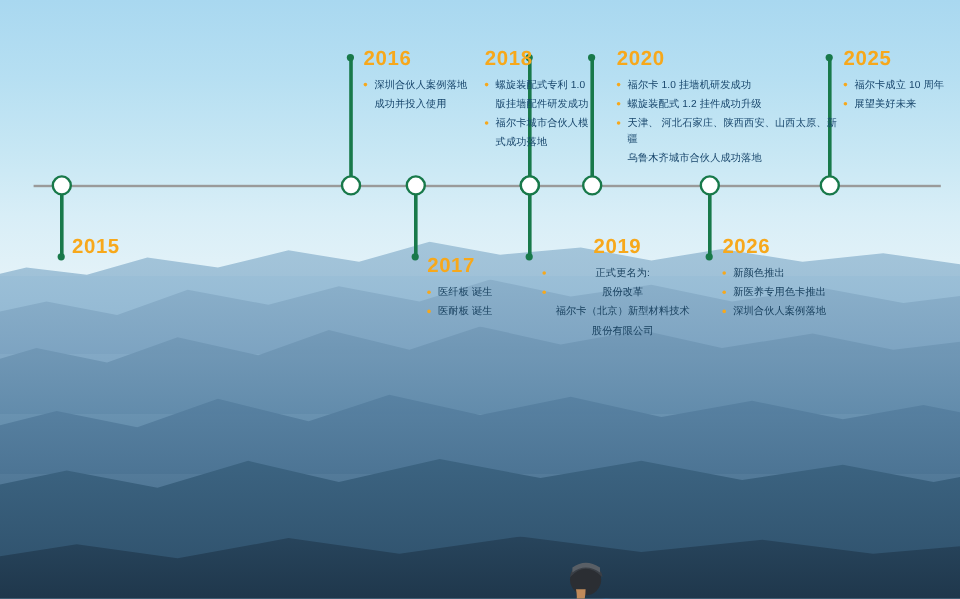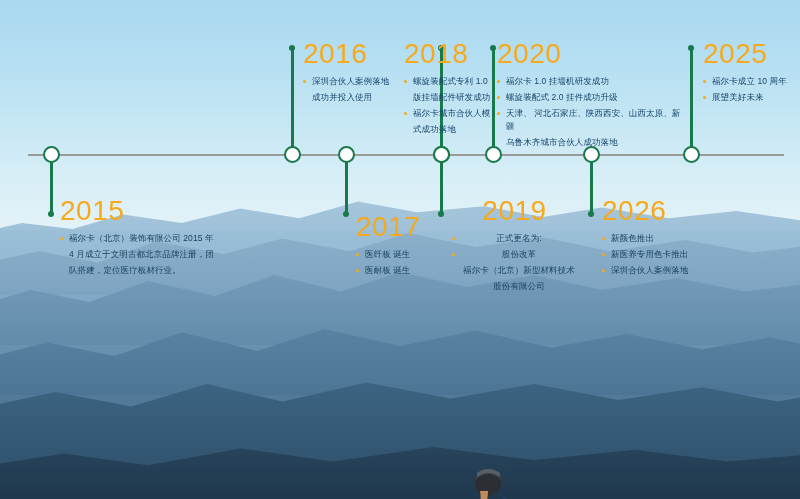--- a/index.html
+++ b/index.html
@@ -48,21 +48,21 @@
 
   
   .axis{position:absolute;left:28px;top:154px;width:756px;height:2px;background:#9a9a9a;}
   .node{position:absolute;width:17px;height:17px;border-radius:50%;
         background:#fff;border:2.4px solid #18794a;box-sizing:border-box;z-index:6;}
   .stem{position:absolute;width:2.6px;background:#18794a;z-index:5;}
   .stem-dot{position:absolute;width:6px;height:6px;border-radius:50%;background:#18794a;z-index:5;}
 
   
   .entry{position:absolute;z-index:7;}
-  .year{font-size:28px;font-weight:400;color:#F7A81B;letter-spacing:.5px;line-height:1;}
+  .year{font-size:17px;font-weight:700;color:#F7A81B;letter-spacing:.5px;line-height:1;}
   .year.lower{color:#F7A81B;}
   .bullets{margin:7px 0 0 0;padding:0;list-style:none;}
   .bullets li{position:relative;padding-left:9px;margin-bottom:3px;
       font-size:8.5px;line-height:1.52;color:#1d3b5c;letter-spacing:.1px;}
   .bullets li::before{content:"";position:absolute;left:0;top:5px;
       width:3px;height:3px;border-radius:50%;background:#F7A81B;}
   .bullets li.nodot{padding-left:9px;}
   .bullets li.nodot::before{display:none;}
   .upper .bullets li{color:#17456b;}
   .lower .bullets li{color:#19415f;}
@@ -158,45 +158,40 @@
   <div class="entry upper" style="left:404px;top:40px;width:92px;">
     <div class="year">2018</div>
     <ul class="bullets">
       <li>螺旋装配式专利 1.0</li>
       <li class="nodot">版挂墙配件研发成功</li>
       <li>福尔卡城市合伙人模</li>
       <li class="nodot">式成功落地</li>
     </ul>
   </div>
 
-  <div class="entry upper" style="left:497px;top:40px;width:185px;">
+  <div class="entry upper" style="left:514px;top:40px;width:185px;">
     <div class="year">2020</div>
     <ul class="bullets">
       <li>福尔卡 1.0 挂墙机研发成功</li>
-      <li>螺旋装配式 2.0 挂件成功升级</li>
+      <li>螺旋装配式 1.2 挂件成功升级</li>
       <li>天津、 河北石家庄、陕西西安、山西太原、新疆</li>
       <li class="nodot">乌鲁木齐城市合伙人成功落地</li>
     </ul>
   </div>
 
   <div class="entry upper" style="left:703px;top:40px;width:100px;">
     <div class="year">2025</div>
     <ul class="bullets">
       <li>福尔卡成立 10 周年</li>
       <li>展望美好未来</li>
     </ul>
   </div>
 
   <div class="entry lower" style="left:60px;top:197px;width:160px;">
     <div class="year lower">2015</div>
-    <ul class="bullets">
-      <li>福尔卡（北京）装饰有限公司 2015 年</li>
-      <li class="nodot">4 月成立于文明古都北京品牌注册，团</li>
-      <li class="nodot">队搭建，定位医疗板材行业。</li>
-    </ul>
   </div>
 
   <div class="entry lower" style="left:356px;top:197px;width:95px;margin-top:16px;">
     <div class="year lower">2017</div>
     <ul class="bullets">
       <li>医纤板 诞生</li>
       <li>医耐板 诞生</li>
     </ul>
   </div>
 

